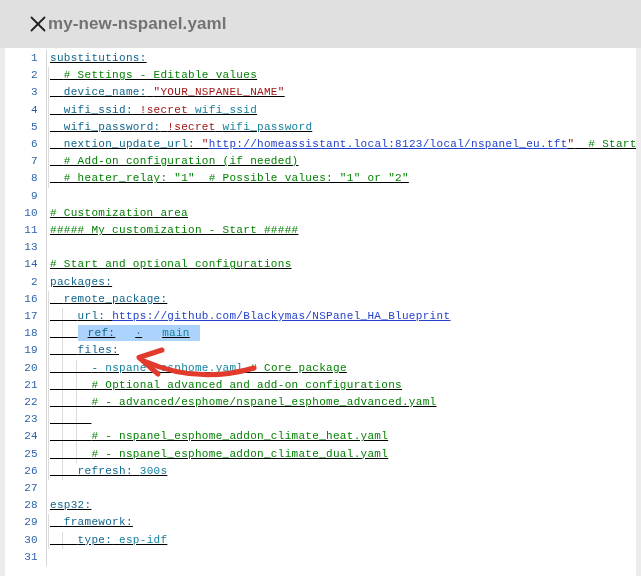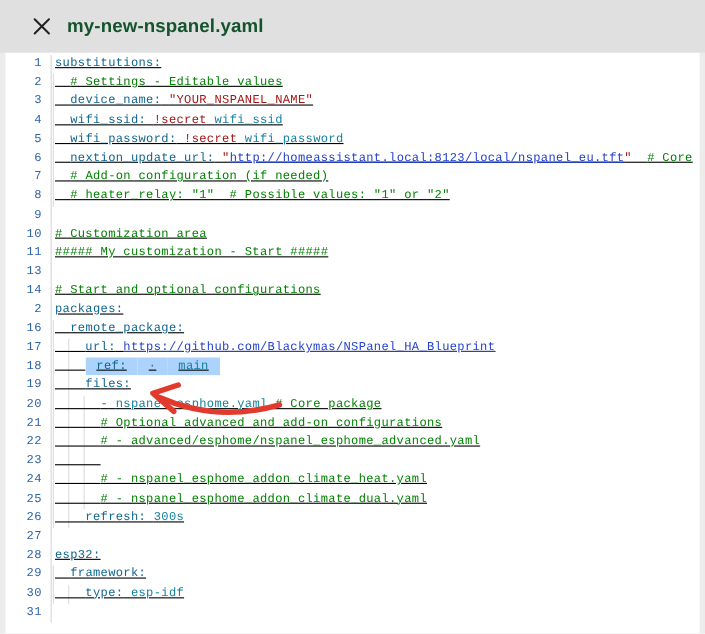--- a/index.html
+++ b/index.html
@@ -17,21 +17,21 @@
   }
   *{box-sizing:border-box;margin:0;padding:0;}
   html,body{width:641px;height:576px;overflow:hidden;}
   body{background:var(--page-bg);font-family:"Liberation Sans",sans-serif;position:relative;}
 
   .header{
     height:48px;background:var(--header-bg);
     display:flex;align-items:center;padding-left:28px;
   }
   .close-btn{width:20px;height:20px;display:flex;align-items:center;justify-content:center;cursor:pointer;flex:0 0 auto;}
-  .title{margin-left:13px;font-size:17px;font-weight:bold;color:#14532d;letter-spacing:0.1px;}
+  .title{font-size:17px;font-weight:bold;color:#737373;letter-spacing:0.1px;}
 
   .editor{
     position:absolute;left:5px;right:5px;top:48px;bottom:0;
     background:#ffffff;overflow:hidden;
     font-family:"Liberation Mono","DejaVu Sans Mono",monospace;
     font-size:11px;letter-spacing:0.3px;line-height:17.2px;
     padding-top:2px;
   }
   .line{display:flex;white-space:pre;}
   .gutter{
@@ -68,21 +68,21 @@
   <span class="title">my-new-nspanel.yaml</span>
 </div>
 
 <div class="editor">
   <div>
       <div class="line"><span class="gutter">1</span><span class="code"><span class="tk-key">substitutions:</span></span></div>
       <div class="line"><span class="gutter">2</span><span class="code g1"><span class="tk-sp">  </span><span class="tk-cmt"># Settings - Editable values</span></span></div>
       <div class="line"><span class="gutter">3</span><span class="code g1"><span class="tk-sp">  </span><span class="tk-key">device_name:</span><span class="tk-sp"> </span><span class="tk-str">"YOUR_NSPANEL_NAME"</span></span></div>
       <div class="line"><span class="gutter">4</span><span class="code g1"><span class="tk-sp">  </span><span class="tk-key">wifi_ssid:</span><span class="tk-sp"> </span><span class="tk-tag">!secret</span><span class="tk-sp"> </span><span class="tk-val">wifi_ssid</span></span></div>
       <div class="line"><span class="gutter">5</span><span class="code g1"><span class="tk-sp">  </span><span class="tk-key">wifi_password:</span><span class="tk-sp"> </span><span class="tk-tag">!secret</span><span class="tk-sp"> </span><span class="tk-val">wifi_password</span></span></div>
-      <div class="line"><span class="gutter">6</span><span class="code g1"><span class="tk-sp">  </span><span class="tk-key">nextion_update_url:</span><span class="tk-sp"> </span><span class="tk-str">"</span><span class="tk-url">http://homeassistant.local:8123/local/nspanel_eu.tft</span><span class="tk-str">"</span><span class="tk-sp">  </span><span class="tk-cmt"># Core</span></span></div>
+      <div class="line"><span class="gutter">6</span><span class="code g1"><span class="tk-sp">  </span><span class="tk-key">nextion_update_url:</span><span class="tk-sp"> </span><span class="tk-str">"</span><span class="tk-url">http://homeassistant.local:8123/local/nspanel_eu.tft</span><span class="tk-str">"</span><span class="tk-sp">  </span><span class="tk-cmt"># Start</span></span></div>
       <div class="line"><span class="gutter">7</span><span class="code g1"><span class="tk-sp">  </span><span class="tk-cmt"># Add-on configuration (if needed)</span></span></div>
       <div class="line"><span class="gutter">8</span><span class="code g1"><span class="tk-sp">  </span><span class="tk-cmt"># heater_relay: "1"  # Possible values: "1" or "2"</span></span></div>
       <div class="line"><span class="gutter">9</span><span class="code"></span></div>
       <div class="line"><span class="gutter">10</span><span class="code"><span class="tk-cmt"># Customization area</span></span></div>
       <div class="line"><span class="gutter">11</span><span class="code"><span class="tk-cmt">##### My customization - Start #####</span></span></div>
       <div class="line"><span class="gutter">13</span><span class="code"></span></div>
       <div class="line"><span class="gutter">14</span><span class="code"><span class="tk-cmt"># Start and optional configurations</span></span></div>
       <div class="line"><span class="gutter">2</span><span class="code"><span class="tk-key">packages:</span></span></div>
       <div class="line"><span class="gutter">16</span><span class="code g1"><span class="tk-sp">  </span><span class="tk-key">remote_package:</span></span></div>
       <div class="line"><span class="gutter">17</span><span class="code g2"><span class="tk-sp">    </span><span class="tk-key">url:</span><span class="tk-sp"> </span><span class="tk-url">https://github.com/Blackymas/NSPanel_HA_Blueprint</span></span></div>

